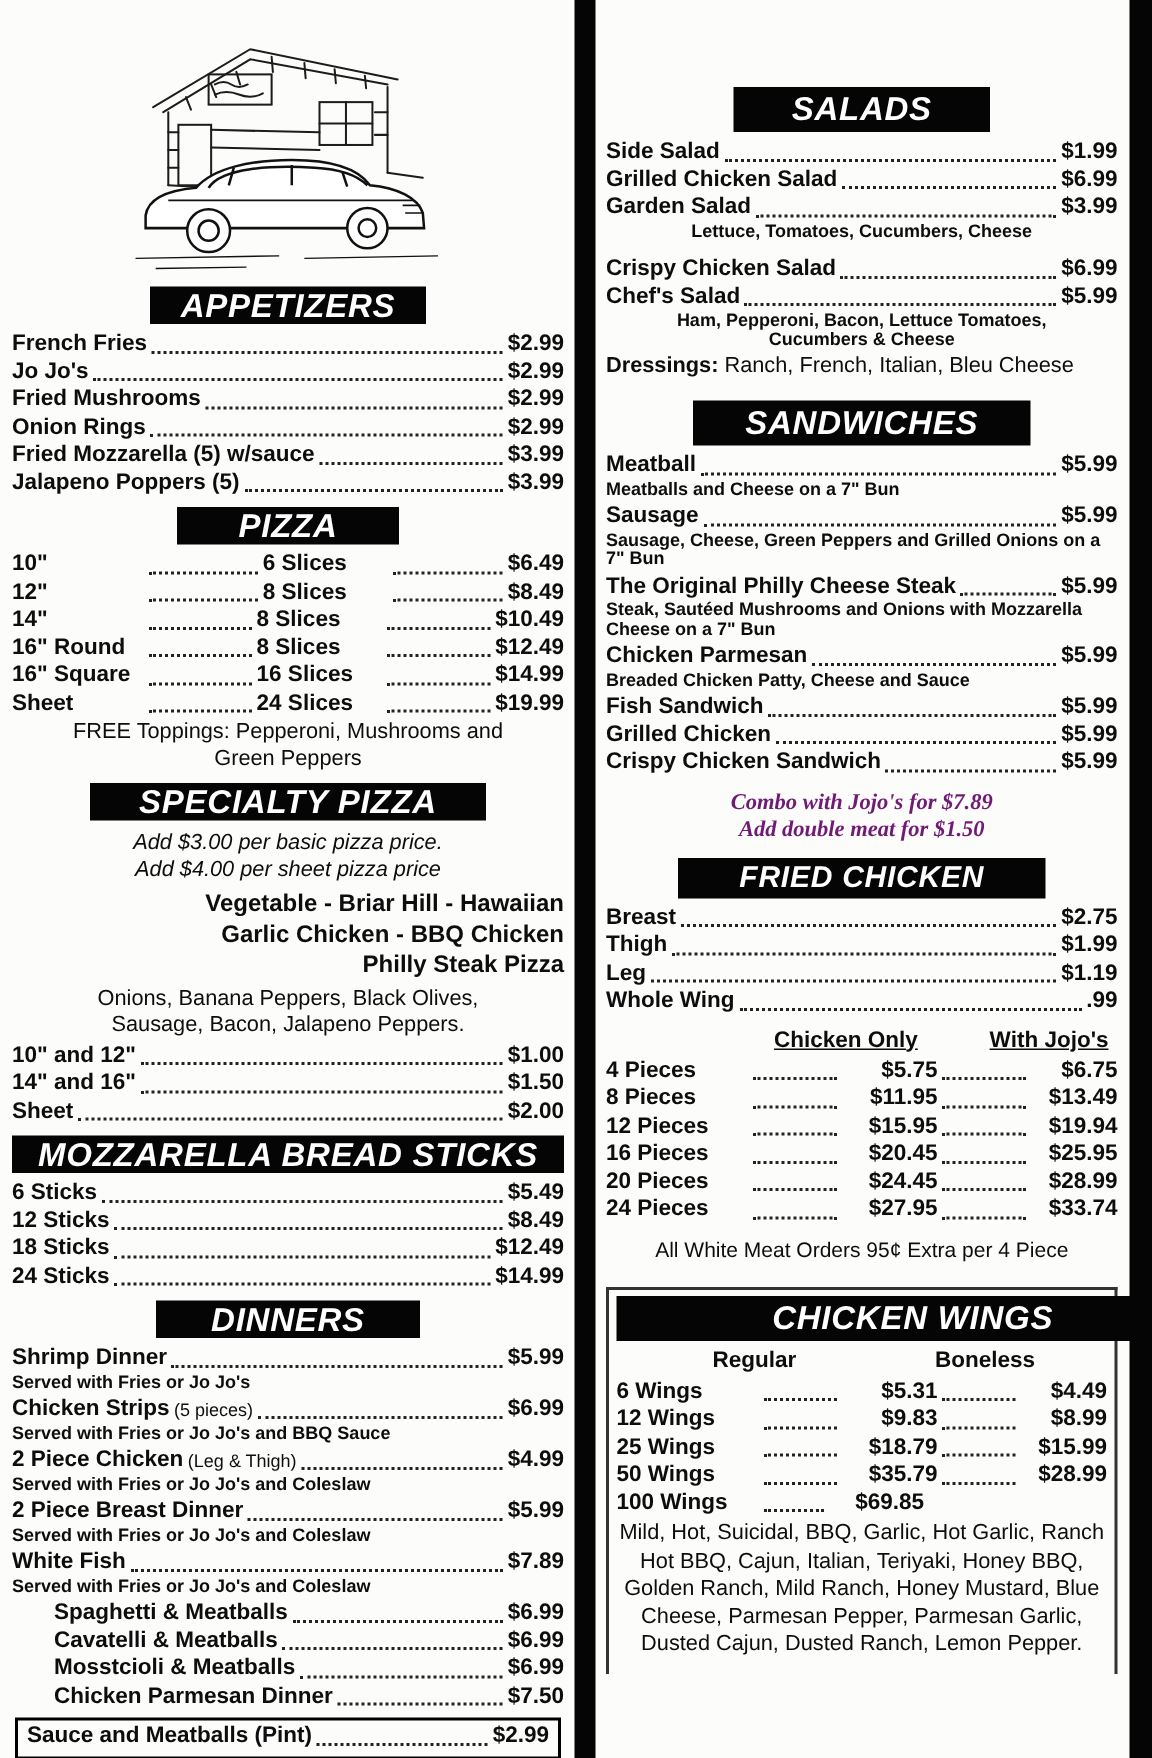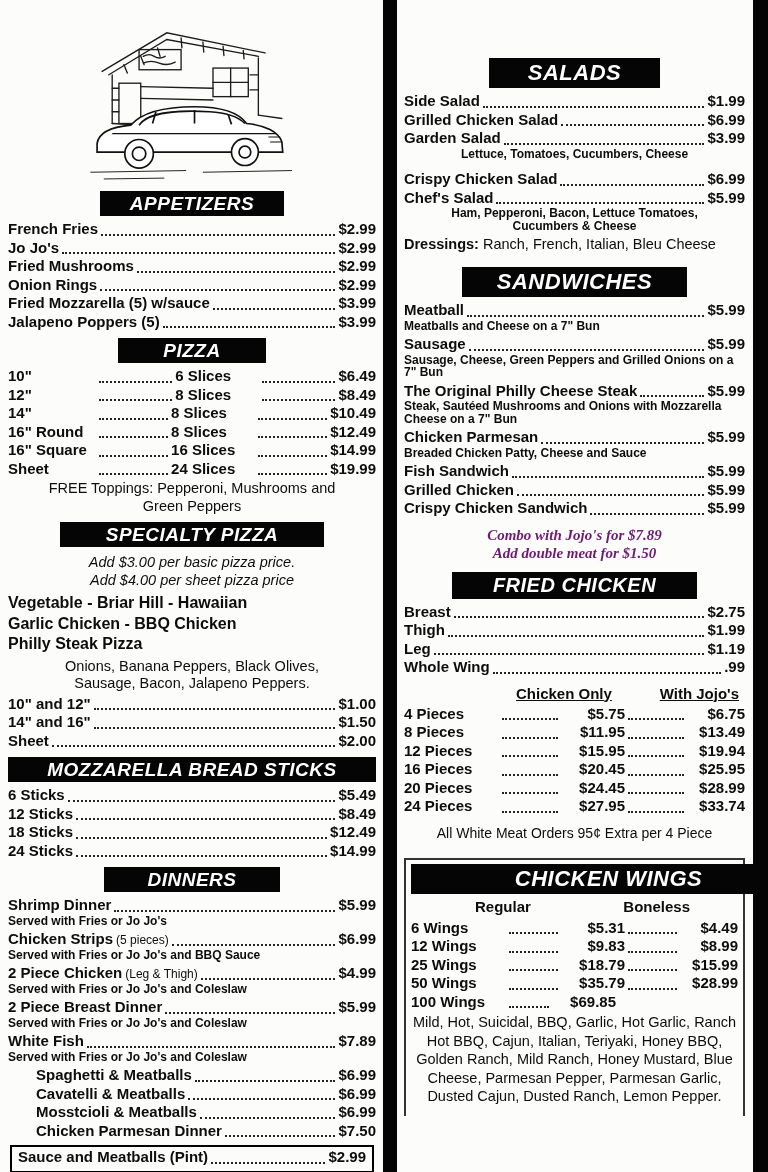--- a/index.html
+++ b/index.html
@@ -4,42 +4,42 @@
 <style>
   html,body{margin:0;padding:0;}
   body{width:768px;height:1172px;background:#e9e9e7;font-family:"Liberation Sans",sans-serif;color:#0d0d0d;}
   .page{position:relative;width:768px;height:1172px;background:#fcfcfb;overflow:hidden;}
   .divider{position:absolute;left:383px;top:0;width:14px;height:1172px;background:#050505;}
   .edge{position:absolute;left:753px;top:0;width:15px;height:1172px;background:#050505;}
   .col-left{position:absolute;left:8px;top:0;width:368px;}
   .col-right{position:absolute;left:404px;top:0;width:341px;}
   .illus{margin:16px auto 0;width:242px;height:168px;}
   .illus svg{width:100%;height:100%;}
-  .hdr{background:#050505;color:#fff;font-weight:bold;font-style:italic;text-align:center;font-size:19px;line-height:25px;margin:7px auto 4px;letter-spacing:.5px;}
+  .hdr{background:#050505;color:#fff;font-weight:bold;font-style:italic;text-align:center;font-size:22px;line-height:25px;margin:7px auto 4px;letter-spacing:.5px;}
   .hdr.big{font-size:22px;line-height:30px;}
   .hdr.mid{font-size:20px;line-height:27px;}
   .w50{width:50%;}.w40{width:40%;}.w72{width:72%;}.w48{width:48%;}.w66{width:66%;}.wfull{width:100%;}
   .rows{margin:1px 0 2px;}
   .mrow{display:flex;align-items:flex-end;font-weight:bold;font-size:15px;line-height:18.5px;}
   .ldr{flex:1 1 auto;border-bottom:2px dotted #222;margin:0 3px 3px;min-width:8px;}
   .pr{white-space:nowrap;text-align:right;}
   .nm{white-space:nowrap;}
   .nt{font-size:12px;font-weight:normal;line-height:17px;margin-left:3px;white-space:nowrap;}
   .ca{flex:none;width:88px;}
   .cb{flex:none;width:84px;}
   .nm2{flex:none;width:95px;}
   .p1{flex:none;width:64px;text-align:right;white-space:nowrap;}
   .p2{flex:none;width:58px;text-align:right;white-space:nowrap;}
   .sp{flex:none;width:122px;}
   .detail{font-size:12px;line-height:12.5px;font-weight:bold;margin:0 0 3px;}
   .center .detail{text-align:center;max-width:300px;margin:0 auto 3px;}
   .cnote{text-align:center;font-size:14.5px;line-height:17.5px;margin:2px auto;max-width:296px;}
   .inote{text-align:center;font-style:italic;font-size:14.5px;line-height:18px;}
   .inotes{margin:6px 0 3px;}
-  .bnames{font-weight:bold;font-size:16px;line-height:20.5px;text-align:left;margin:4px 0 3px;}
+  .bnames{font-weight:bold;font-size:16px;line-height:20.5px;text-align:right;margin:4px 0 3px;}
   .pasta{padding-left:28px;margin-top:3px;}
   .boxed{border:2px solid #000;margin:5px 2px 4px;padding:0 6px 2px;}
   .combos{margin:8px 0 2px;}
   .combo{color:#701a75;font-family:"Liberation Serif",serif;font-style:italic;font-weight:bold;text-align:center;font-size:15px;line-height:18px;}
   .fc-head{display:flex;justify-content:space-between;padding:0 6px 0 112px;font-weight:bold;font-size:15px;line-height:18px;margin:8px 0 2px;}
   .fc-head span{text-decoration:underline;}
   .w-head{display:flex;font-weight:bold;font-size:15px;line-height:18px;padding:2px 48px 2px 64px;justify-content:space-between;}
   .wings-box{border:2px solid #333;border-bottom:none;margin-top:16px;padding:4px 5px 10px;}
   .wings-box .hdr{margin:0 0 2px;padding-left:34px;}
   .dressings{font-size:14.5px;line-height:18px;margin-top:3px;}

